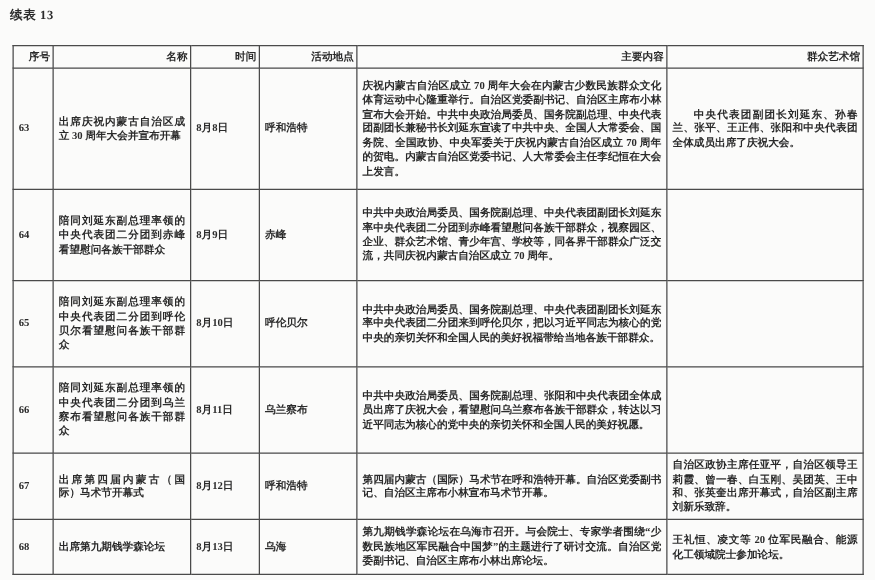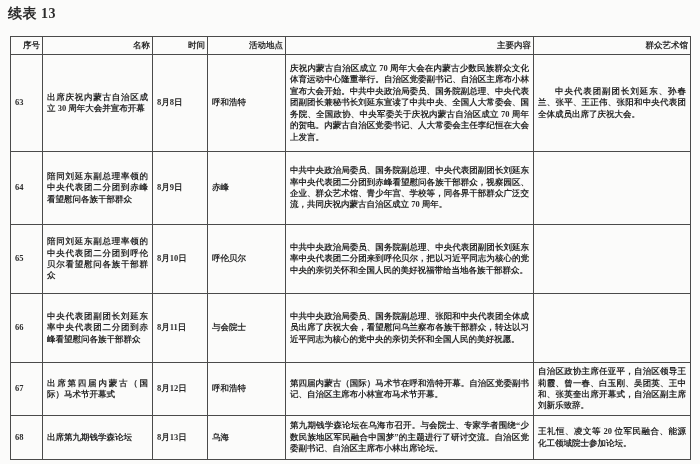--- a/index.html
+++ b/index.html
@@ -6,21 +6,21 @@
   body{
     width:700px;height:464px;
     background:#fbfbfa;
     font-family:"Liberation Serif","DejaVu Serif",serif;
     color:#2b2b2b;
     position:relative;
     overflow:hidden;
   }
   .page-label{
     position:absolute;left:8px;top:5px;
-    font-size:14px;font-weight:700;letter-spacing:.5px;
+    font-size:10px;font-weight:700;letter-spacing:.5px;
   }
   table.sched{
     position:absolute;left:10px;top:36px;
     width:680px;
     border-collapse:collapse;
     table-layout:fixed;
     border:1.5px solid #3f3f3f;
   }
   table.sched th,table.sched td{
     border:1px solid #4a4a4a;
@@ -94,23 +94,23 @@
     <tr class="rh2">
       <td class="c-center">65</td>
       <td class="c-just c-name">陪同刘延东副总理率领的中央代表团二分团到呼伦贝尔看望慰问各族干部群众</td>
       <td class="c-center">8月10日</td>
       <td class="c-center">呼伦贝尔</td>
       <td class="c-just c-content">中共中央政治局委员、国务院副总理、中央代表团副团长刘延东率中央代表团二分团来到呼伦贝尔，把以习近平同志为核心的党中央的亲切关怀和全国人民的美好祝福带给当地各族干部群众。</td>
       <td class="c-just c-part"></td>
     </tr>
     <tr class="rh3">
       <td class="c-center">66</td>
-      <td class="c-just c-name">中央代表团副团长刘延东率中央代表团二分团到赤峰看望慰问各族干部群众</td>
+      <td class="c-just c-name">陪同刘延东副总理率领的中央代表团二分团到乌兰察布看望慰问各族干部群众</td>
       <td class="c-center">8月11日</td>
-      <td class="c-center">与会院士</td>
+      <td class="c-center">乌兰察布</td>
       <td class="c-just c-content">中共中央政治局委员、国务院副总理、张阳和中央代表团全体成员出席了庆祝大会，看望慰问乌兰察布各族干部群众，转达以习近平同志为核心的党中央的亲切关怀和全国人民的美好祝愿。</td>
       <td class="c-just c-part"></td>
     </tr>
     <tr class="rh4">
       <td class="c-center">67</td>
       <td class="c-just c-name">出席第四届内蒙古（国际）马术节开幕式</td>
       <td class="c-center">8月12日</td>
       <td class="c-center">呼和浩特</td>
       <td class="c-just c-content">第四届内蒙古（国际）马术节在呼和浩特开幕。自治区党委副书记、自治区主席布小林宣布马术节开幕。</td>
       <td class="c-just c-part">自治区政协主席任亚平，自治区领导王莉霞、曾一春、白玉刚、吴团英、王中和、张英奎出席开幕式，自治区副主席刘新乐致辞。</td>

